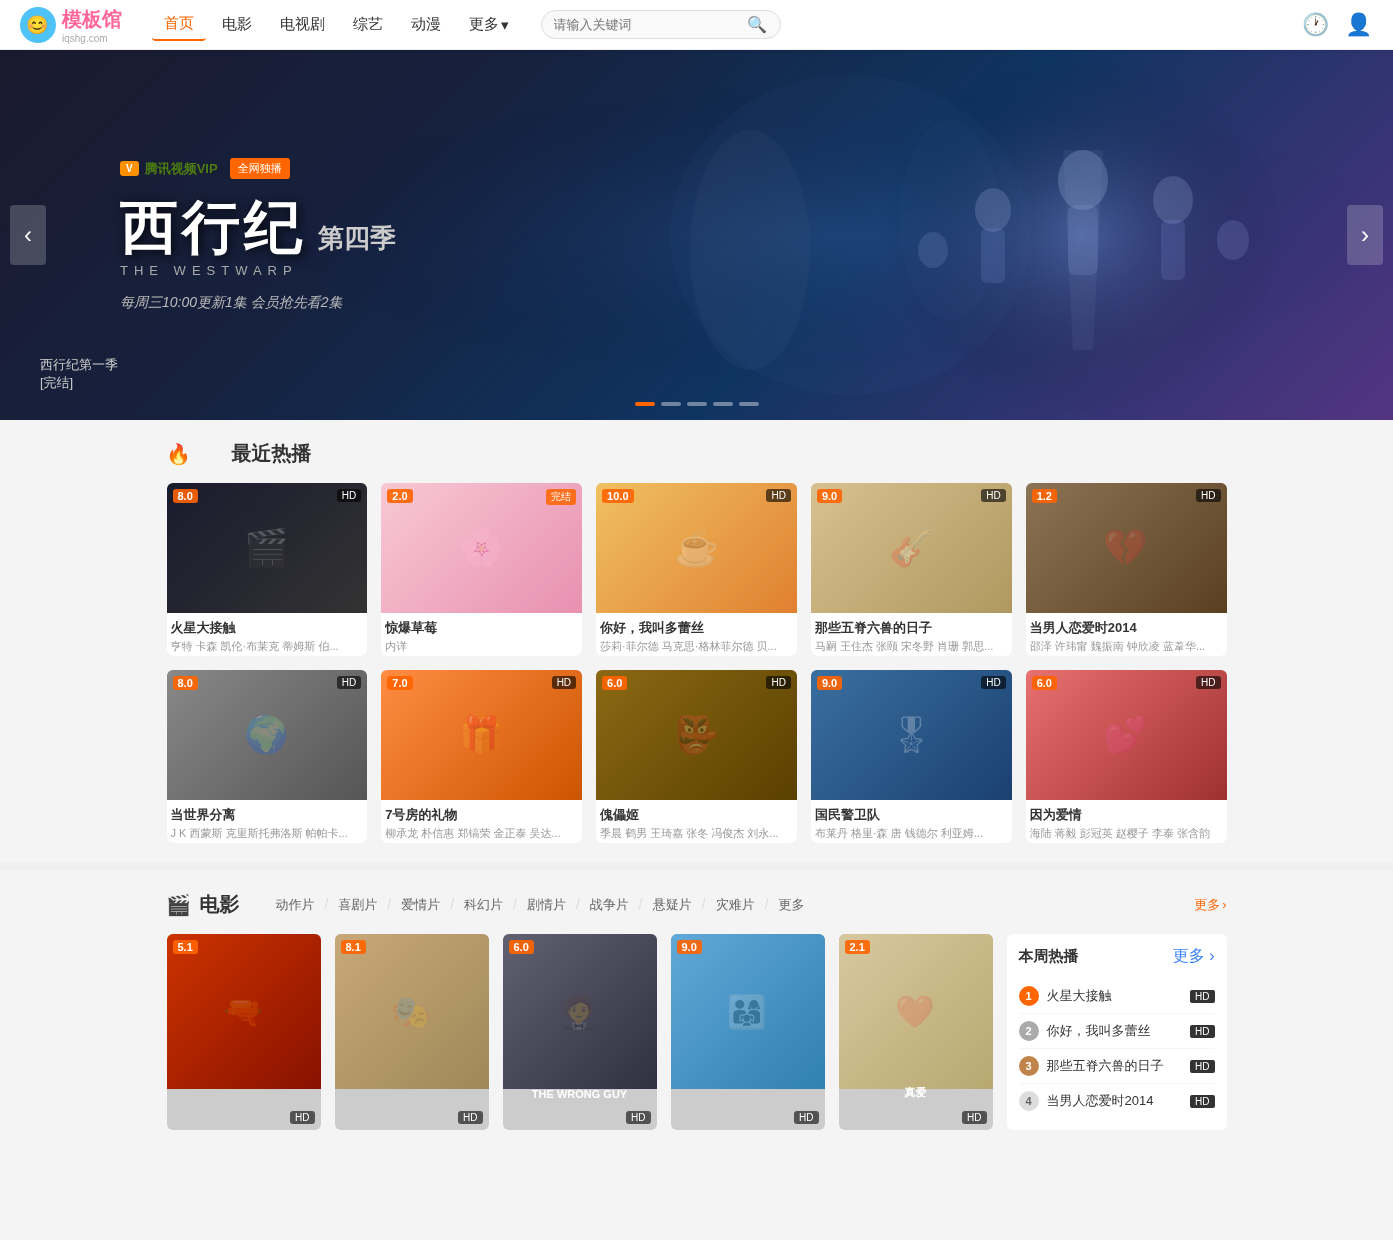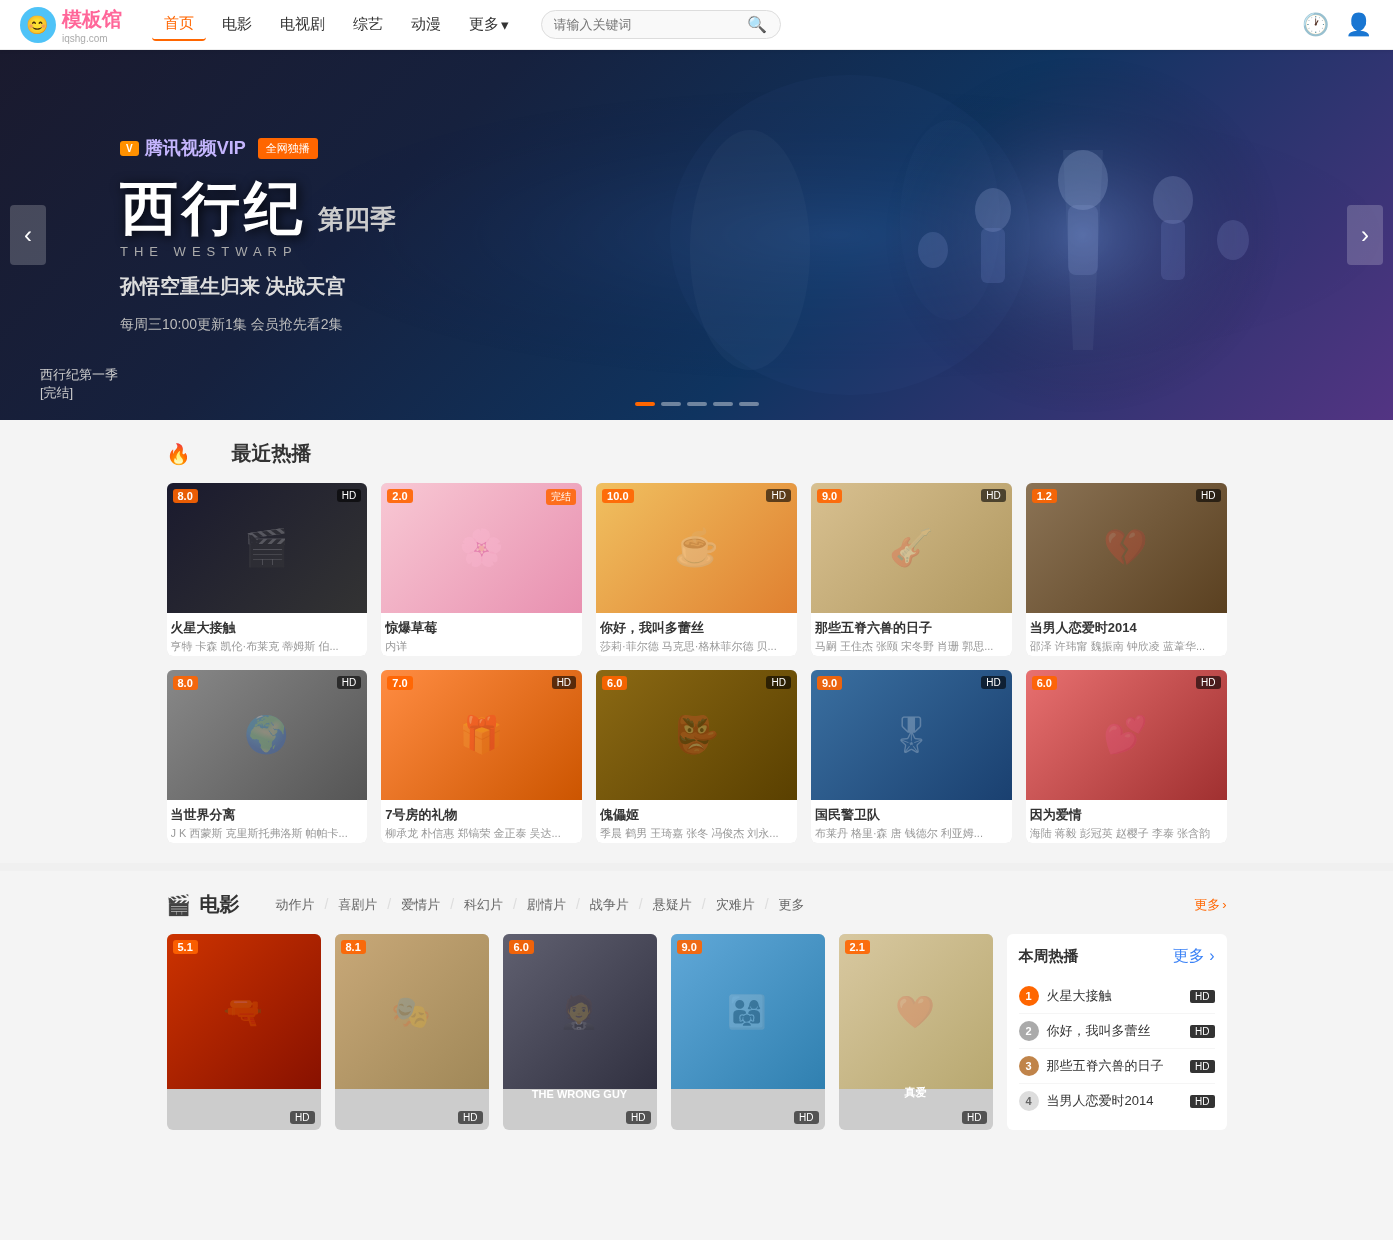--- a/index.html
+++ b/index.html
@@ -20,23 +20,23 @@
     .search-icon-btn { background: none; border: none; cursor: pointer; color: #666; font-size: 16px; }
     .header-right { margin-left: auto; display: flex; align-items: center; gap: 16px; }
     .header-icon { font-size: 22px; color: #666; cursor: pointer; }
 
     
     .banner-container { position: relative; width: 100%; height: 370px; background: #111; overflow: hidden; }
     .banner-bg { width: 100%; height: 100%; background: linear-gradient(135deg, #1a1a2e 0%, #16213e 30%, #0f3460 60%, #533483 100%); display: flex; align-items: center; justify-content: center; overflow: hidden; }
     .banner-content { position: absolute; left: 120px; top: 50%; transform: translateY(-50%); z-index: 2; }
     .banner-vip { display: inline-flex; align-items: center; gap: 6px; margin-bottom: 10px; }
     .vip-badge { background: #ff9000; color: white; font-size: 10px; font-weight: bold; padding: 2px 6px; border-radius: 3px; }
-    .vip-label { color: #c4b5fd; font-size: 18px; font-weight: bold; }
+    .vip-label { color: #4d7c0f; font-size: 13px; font-weight: bold; }
     .exclusive-badge { background: #ff6600; color: white; font-size: 11px; padding: 3px 8px; border-radius: 3px; margin-left: 6px; }
-    .banner-footer-text { position: absolute; bottom: 18px; left: 40px; color: #ccc; font-size: 13px; z-index: 2; }
+    .banner-footer-text { position: absolute; bottom: 28px; left: 40px; color: #ccc; font-size: 13px; z-index: 2; }
 
     .banner-prev, .banner-next { position: absolute; top: 50%; transform: translateY(-50%); background: rgba(255,255,255,0.2); border: none; color: white; font-size: 24px; width: 36px; height: 60px; cursor: pointer; border-radius: 4px; z-index: 10; display: flex; align-items: center; justify-content: center; }
     .banner-prev { left: 10px; }
     .banner-next { right: 10px; }
     .banner-dots { position: absolute; bottom: 14px; left: 50%; transform: translateX(-50%); display: flex; gap: 6px; z-index: 10; }
     .dot { width: 20px; height: 4px; background: rgba(255,255,255,0.4); border-radius: 2px; cursor: pointer; }
     .dot.active { background: #ff6600; }
 
     
     .section { padding: 20px; max-width: 1100px; margin: 0 auto; }
@@ -147,22 +147,21 @@
       <div class="banner-vip">
         <span class="vip-badge">V</span>
         <span class="vip-label">腾讯视频VIP</span>
         <span class="exclusive-badge">全网独播</span>
       </div>
       <div style="display:flex;align-items:baseline;gap:12px;">
         <div style="font-size:58px;color:white;font-weight:900;letter-spacing:4px;text-shadow:2px 2px 12px rgba(0,0,0,0.9);">西行纪</div>
         <div style="color:#ccc;font-size:26px;font-weight:bold;">第四季</div>
       </div>
       <div style="color:#aaa;font-size:13px;letter-spacing:6px;margin-top:-4px;">THE WESTWARP</div>
-      <div style="color:#ddd;font-size:20px;margin-top:14px;font-weight:bold;">孙悟空重生归来 决战天宫</div>
-      <div style="color:#bbb;font-size:14px;margin-top:16px;">每周三10:00更新1集 会员抢先看2集</div>
+      <div style="color:#bbb;font-size:14px;margin-top:16px;font-style:italic;">每周三10:00更新1集 会员抢先看2集</div>
     </div>
 
     <div style="position:absolute;right:60px;top:0;width:500px;height:100%;display:flex;align-items:center;justify-content:center;pointer-events:none;">
       <svg width="500" height="370" viewBox="0 0 500 370" style="opacity:0.7;">
         <defs>
           <radialGradient id="artGlow" cx="50%" cy="50%" r="50%">
             <stop offset="0%" stop-color="#99bbff" stop-opacity="0.4"></stop>
             <stop offset="100%" stop-color="transparent" stop-opacity="0"></stop>
           </radialGradient>
         </defs>

